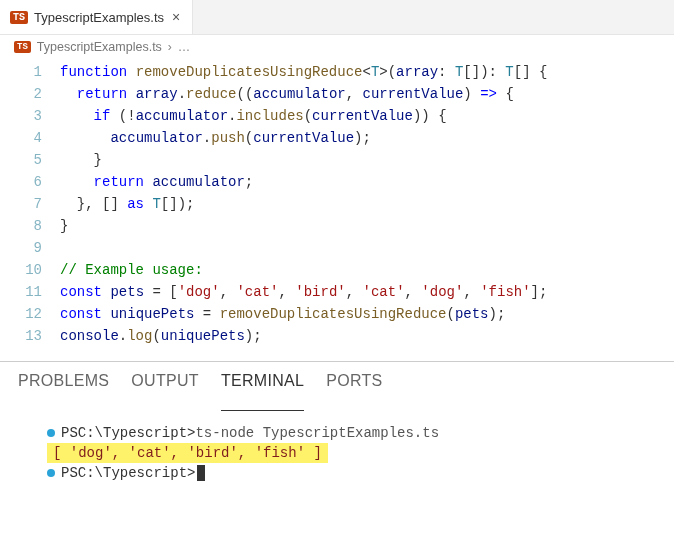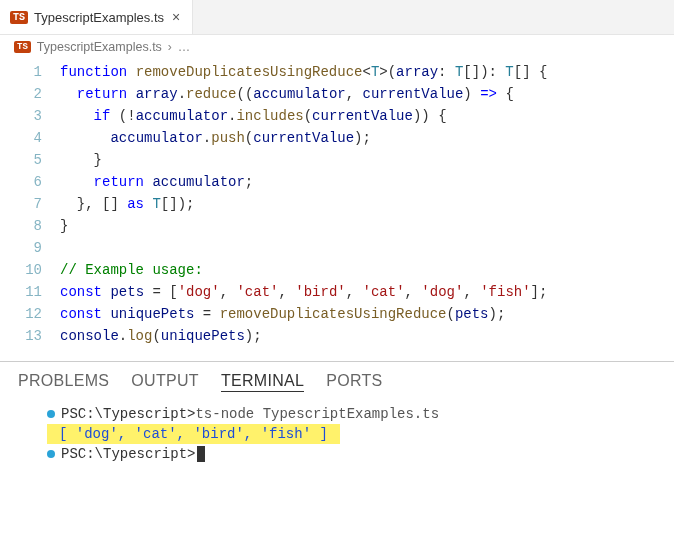--- a/index.html
+++ b/index.html
@@ -87,41 +87,41 @@
     display: flex;
     gap: 22px;
     padding: 10px 18px 6px 18px;
     font-size: 16px;
     color: #666;
   }
   .panel-tabs span { cursor: pointer; letter-spacing: 0.3px; }
   .panel-tabs .active {
     color: #333;
     border-bottom: 1px solid #333;
-    padding-bottom: 1px;
+    padding-bottom: 20px;
     text-align: center;
   }
   
   .terminal {
     font-family: Consolas, "Courier New", monospace;
     font-size: 14px;
     line-height: 20px;
     padding: 6px 14px;
     color: #333;
     margin-left: 33px;
   }
   .term-line { display: flex; align-items: center; }
   .bullet {
     width: 8px; height: 8px; border-radius: 50%;
     background: #2aa3d8; margin-right: 6px; flex: 0 0 auto;
   }
   .prompt-ps { color: #333; }
   .prompt-path { color: #333; }
   .term-cmd { color: #555; }
-  .hl { background: #fff26b; color: #1d4ed8; padding: 0 12px; display:inline-block; }
+  .hl { background: #fff26b; color: #7f1d1d; padding: 0 6px; display:inline-block; }
   .cursor {
     display: inline-block;
     width: 8px; height: 16px;
     background: #333;
     vertical-align: middle;
     margin-left: 2px;
   }
 </style>
 </head>
 <body>

